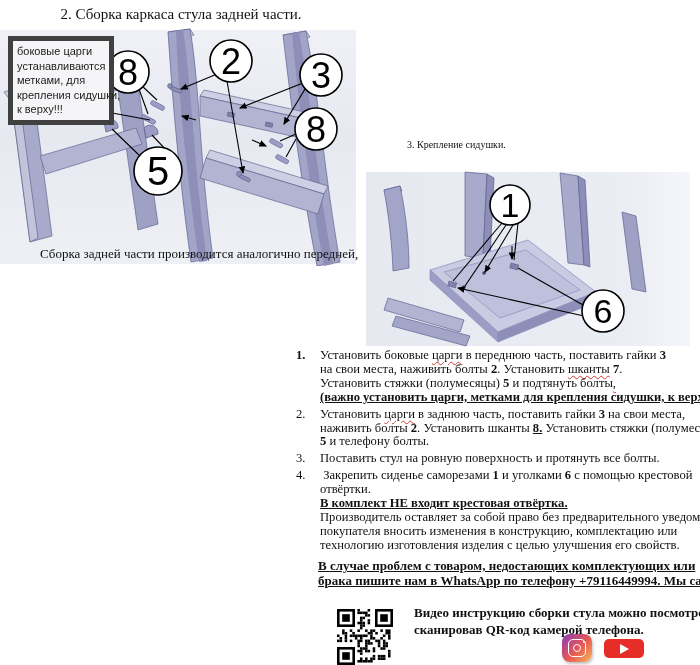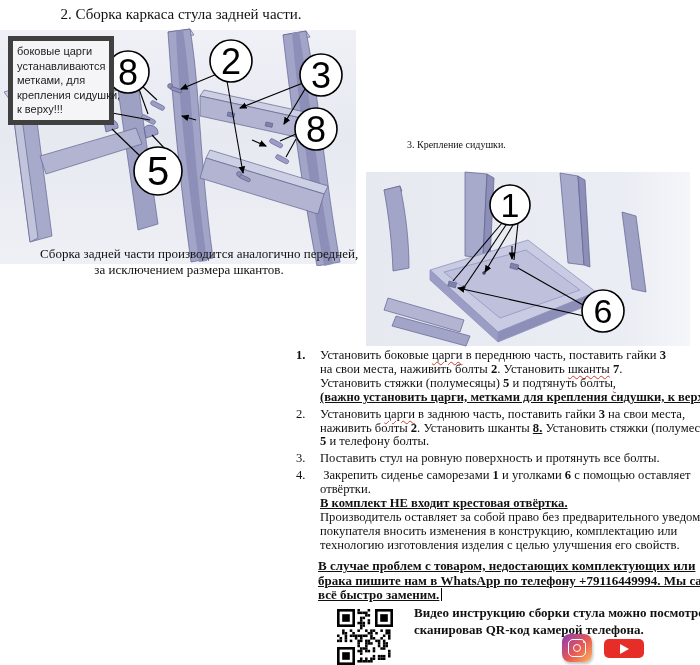--- a/index.html
+++ b/index.html
@@ -178,21 +178,20 @@
         <div class="ln"><span>боковые царги</span></div>
         <div class="ln"><span>устанавливаются</span></div>
         <div class="ln"><span>метками, для</span></div>
         <div class="ln"><span>крепления сидушки,</span></div>
         <div class="ln"><span>к верху!!!</span></div>
       </div>
   </div>
 
   <div class="abs caption">
       <div class="ln"><span>Сборка задней части производится аналогично передней,</span></div>
-      <div class="ln"><span>за исключением размера шкантов.</span></div>
     </div>
 
   <div class="abs title3">3.   Крепление сидушки.</div>
 
   <div class="abs fig2">
     <svg width="326" height="178" viewBox="0 0 326 178">
       <defs>
         <linearGradient id="bg2" x1="0" y1="0" x2="1" y2="0">
           <stop offset="0" stop-color="#e7e9f1"></stop>
             <stop offset="0.8" stop-color="#ebedf4"></stop>
@@ -281,34 +280,33 @@
         </div>
       <div class="ibody">
           <div class="ln"><span>Поставить стул на ровную поверхность и протянуть все болты.</span></div>
         </div>
     </div>
     <div class="item">
       <div class="inum">
           <div class="ln"><span>4.</span></div>
         </div>
       <div class="ibody">
-          <div class="ln"><span>&nbsp;Закрепить сиденье саморезами </span><span class="b">1</span><span> и уголками </span><span class="b">6</span><span> с помощью оставляет</span></div>
+          <div class="ln"><span>&nbsp;Закрепить сиденье саморезами </span><span class="b">1</span><span> и уголками </span><span class="b">6</span><span> с помощью крестовой</span></div>
           <div class="ln"><span>отвёртки.</span></div>
           <div class="ln"><span class="b u">В комплект НЕ входит крестовая отвёртка.</span></div>
           <div class="ln"><span>Производитель оставляет за собой право без предварительного уведомления</span></div>
           <div class="ln"><span>покупателя вносить изменения в конструкцию, комплектацию или</span></div>
           <div class="ln"><span>технологию изготовления изделия с целью улучшения его свойств.</span></div>
         </div>
     </div>
   </div>
 
   <div class="abs warranty">
       <div class="ln"><span class="b u">В случае проблем с товаром, недостающих комплектующих или</span></div>
       <div class="ln"><span class="b u">брака пишите нам в WhatsApp по телефону +79116449994. Мы сами</span></div>
-      <div class="ln"><span class="b u">всё быстро заменим.</span><span class="caret"></span></div>
     </div>
 
   <div class="abs footer">
     <svg class="qr" width="60" height="58" viewBox="0 0 60 58">
       <rect x="0" y="0" width="60" height="58" fill="#fff"></rect>
       <g fill="#000">
         <rect x="2" y="1" width="18" height="18"></rect>
           <rect x="40" y="1" width="18" height="18"></rect>
           <rect x="2" y="39" width="18" height="18"></rect>
       </g>

